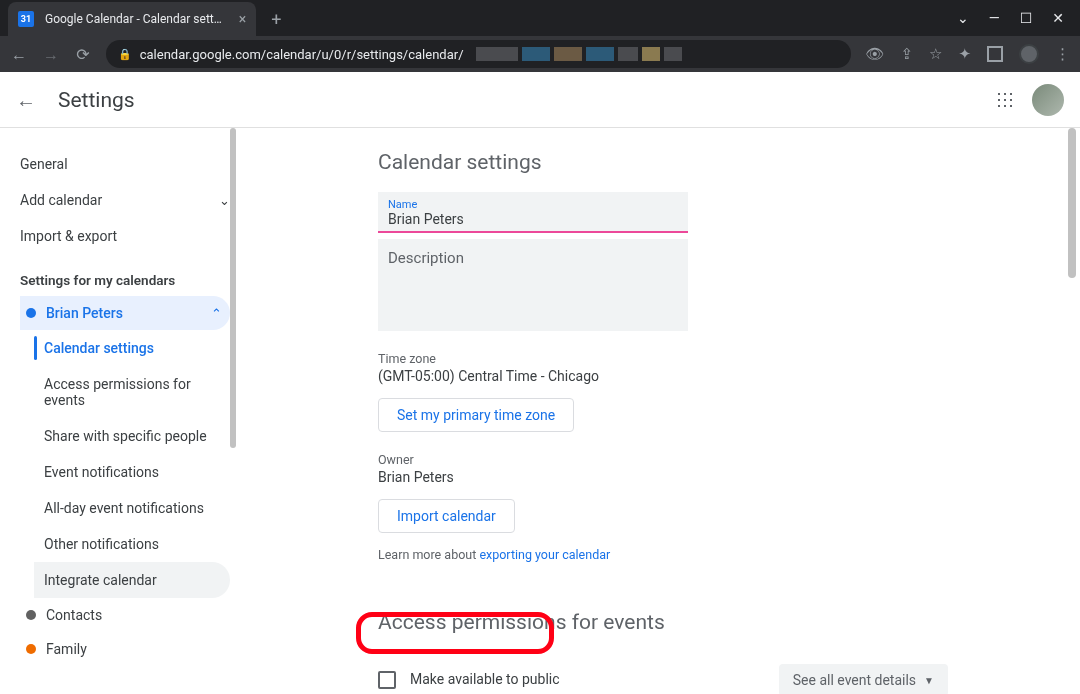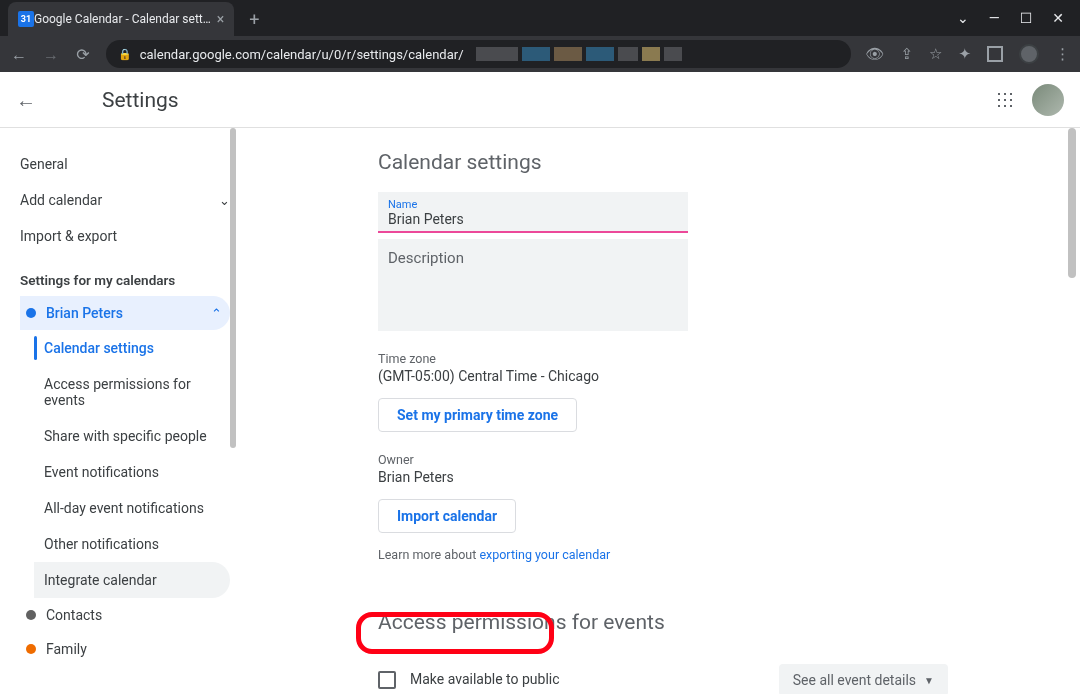--- a/index.html
+++ b/index.html
@@ -23,21 +23,21 @@
   }
   .tab {
     display: flex; align-items: center;
     background: #35363a;
     height: 34px;
     border-radius: 8px 8px 0 0;
     padding: 0 10px;
     min-width: 200px;
     color: #e8eaed;
     font-size: 12px;
-    gap: 0;
+    gap: 11px;
   }
   .favicon {
     width: 16px; height: 16px; background: #1a73e8;
     border-radius: 2px; display:flex; align-items:center; justify-content:center;
     color:#fff; font-size:9px; font-weight:bold;
   }
   .tab-close { margin-left: 6px; font-size: 14px; color: #9aa0a6; }
   .new-tab {
     width: 28px; height: 28px; display:flex; align-items:center; justify-content:center;
     color:#9aa0a6; font-size:18px; margin-left:6px; margin-bottom:3px;
@@ -78,21 +78,21 @@
   
   .app-header {
     height: 56px;
     border-bottom: 1px solid #e0e0e0;
     display:flex; align-items:center;
     padding: 0 16px;
     justify-content: space-between;
   }
   .app-header-left { display:flex; align-items:center; gap:22px; }
   .back-arrow { font-size:20px; color:#5f6368; }
-  .settings-title { font-size:21px; color:#3c4043;margin-left:44px; }
+  .settings-title { font-size:21px; color:#3c4043; }
   .app-header-right { display:flex; align-items:center; gap:18px; }
   .apps-grid {
     width:18px;height:18px;
     background-image: radial-gradient(#5f6368 1.5px, transparent 1.5px);
     background-size: 6px 6px;
   }
   .avatar { width:32px;height:32px;border-radius:50%; background: linear-gradient(135deg,#7a8a7a,#aeb8ae); }
 
   
   .app-body { display:flex; height: calc(694px - 36px - 36px - 56px); position:relative;}
@@ -170,21 +170,21 @@
     margin-top:6px; padding:10px;
     font-size:15px; color:#5f6368;
   }
   .tz-block { margin-top:20px; font-size:13px;}
   .tz-label { color:#5f6368; font-size:12.5px;}
   .tz-value { font-size:14px; color:#3c4043; margin-top:2px;}
   .outline-btn {
     display:inline-block;
     border:1px solid #dadce0;
     color:#1a73e8;
-    font-size:14px; font-weight:700;
+    font-size:14px; font-weight:400;
     padding:8px 18px;
     border-radius:4px;
     margin-top:14px;
     background:#fff;
     cursor:pointer;
   }
   .owner-block{ margin-top:20px; }
   .learn { font-size:12.5px; color:#5f6368; margin-top:14px;}
   .learn a { color:#1a73e8; text-decoration:none; cursor:pointer;}
   .section-gap { height:48px; }

